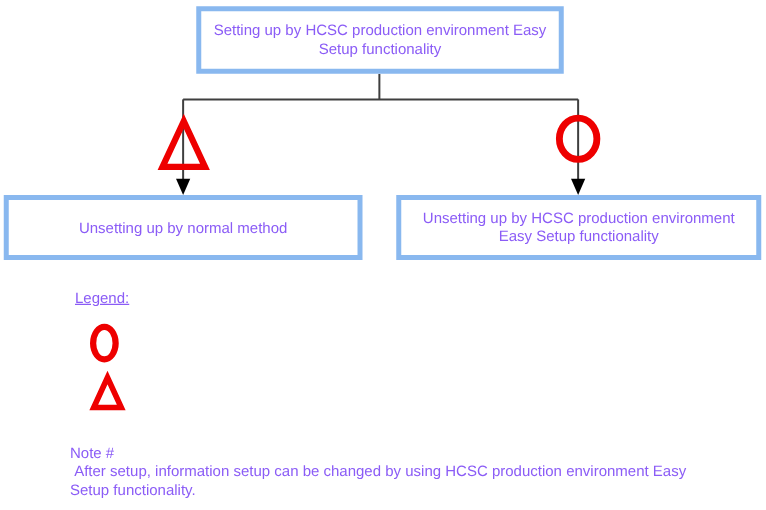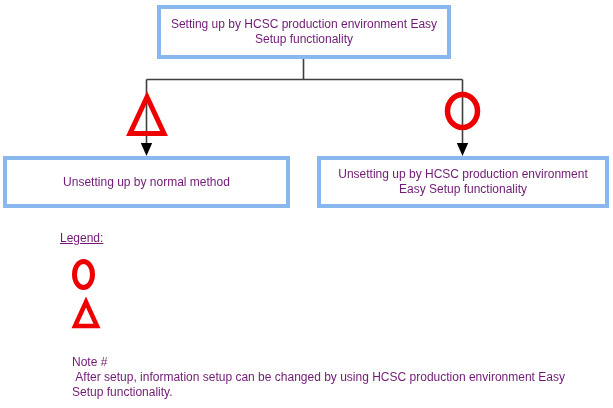--- a/index.html
+++ b/index.html
@@ -1,21 +1,21 @@
 <!DOCTYPE html>
 <html><head>
 <meta charset="utf-8">
 <style>
   html,body{margin:0;padding:0;background:#fff;}
   .canvas{
     position:relative;
     width:613px;height:408px;
     background:#fff;
     font-family:"Liberation Sans", sans-serif;
-    font-size:12px;color:#701a75;
+    font-size:12px;color:#8b5cf6;
     overflow:hidden;
   }
   .flowbox{
     position:absolute;
     box-sizing:border-box;
     border:4px solid #89b8ef;
     background:#fff;
     display:flex;align-items:center;justify-content:center;
     text-align:center;
     line-height:15px;
@@ -31,21 +31,21 @@
     position:absolute;left:72px;top:259px;
     width:23px;height:31px;
     box-sizing:border-box;
     border:5px solid #ee0000;
     border-radius:50%;
     background:#fff;
   }
   #legend-circle-text{left:115px;top:268px;}
   #legend-triangle-icon{position:absolute;left:70px;top:296px;}
   #legend-triangle-text{left:115px;top:309px;white-space:pre-wrap;width:480px;}
-  #note-text{left:72px;top:355px;white-space:pre-wrap;width:540px;}
+  #note-text{left:56px;top:355px;white-space:pre-wrap;width:540px;}
 </style>
 </head>
 <body>
 
 <div class="canvas">
 
   <svg class="svg-layer" width="613" height="408" viewBox="0 0 613 408">
 
     <line x1="303.5" y1="59" x2="303.5" y2="79.5" stroke="#3f3f3f" stroke-width="1.6"></line>
 

